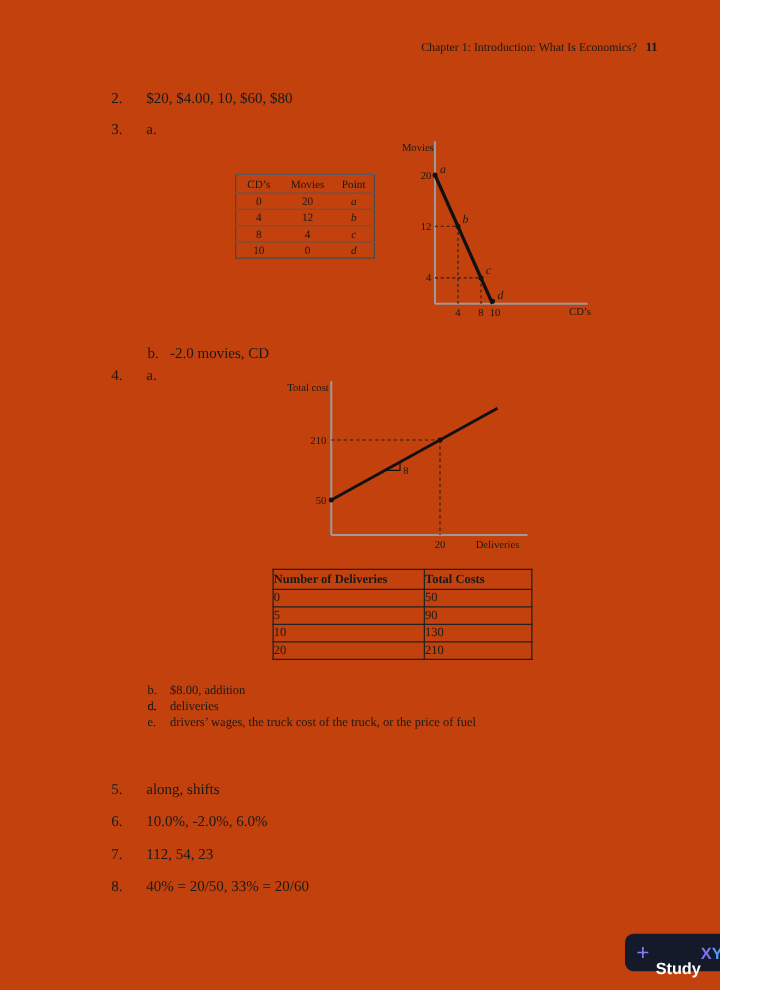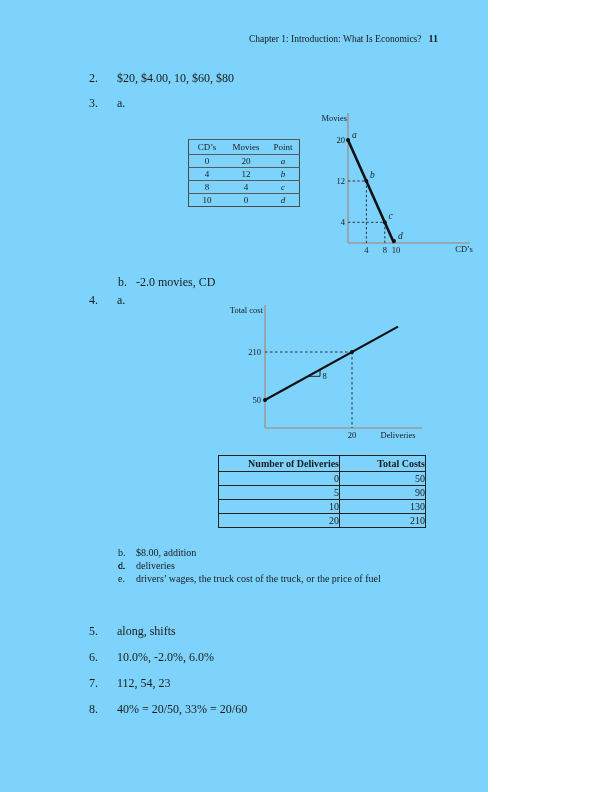--- a/index.html
+++ b/index.html
@@ -1,31 +1,31 @@
 <!DOCTYPE html>
 <html><head>
 <meta charset="utf-8">
 <style>
   html,body{margin:0;padding:0;background:#ffffff;}
-  .page{position:relative;width:488px;height:792px;background:#7dd3fc;overflow:hidden;
+  .page{position:relative;width:576px;height:792px;background:#c2410c;overflow:hidden;
         font-family:"Liberation Serif",serif;color:#1a1a1a;}
   .header{position:absolute;top:33px;right:50px;font-size:9.5px;white-space:nowrap;}
   .header .pageno{font-weight:bold;font-size:10px;margin-left:7px;}
   .item{position:absolute;left:89px;font-size:12px;white-space:nowrap;}
   .qnum{display:inline-block;width:28px;}
   .sublab{display:inline-block;width:18px;}
   
   .t3{position:absolute;left:188px;top:139px;border-collapse:collapse;font-size:9px;
       border:1px solid #4a4a4a;}
   .t3 th,.t3 td{border-top:1px solid #5a5a5a;font-weight:normal;text-align:center;padding:1px 0;}
   .t3 th{padding:2px 0;}
   .t3 .pt{font-style:italic;}
   
   .t4{position:absolute;left:218px;top:455px;border-collapse:collapse;font-size:10px;}
-  .t4 th,.t4 td{border:1px solid #222;text-align:right;padding:0 0;height:13px;}
+  .t4 th,.t4 td{border:1px solid #222;text-align:left;padding:0 0;height:13px;}
   .t4 th{font-weight:bold;height:15px;}
   
   .chart{position:absolute;}
   .chart svg text{font-family:"Liberation Serif",serif;font-size:8.5px;fill:#1a1a1a;}
   .chart svg text.axis-title{font-size:8.5px;}
   .chart svg text.ptlab{font-style:italic;font-size:9.5px;}
   
   .sublist{position:absolute;left:118px;top:546px;width:458px;font-size:10px;line-height:13px;}
   .sub{position:relative;padding-left:18px;}
   .sub .lab{position:absolute;left:0;}

